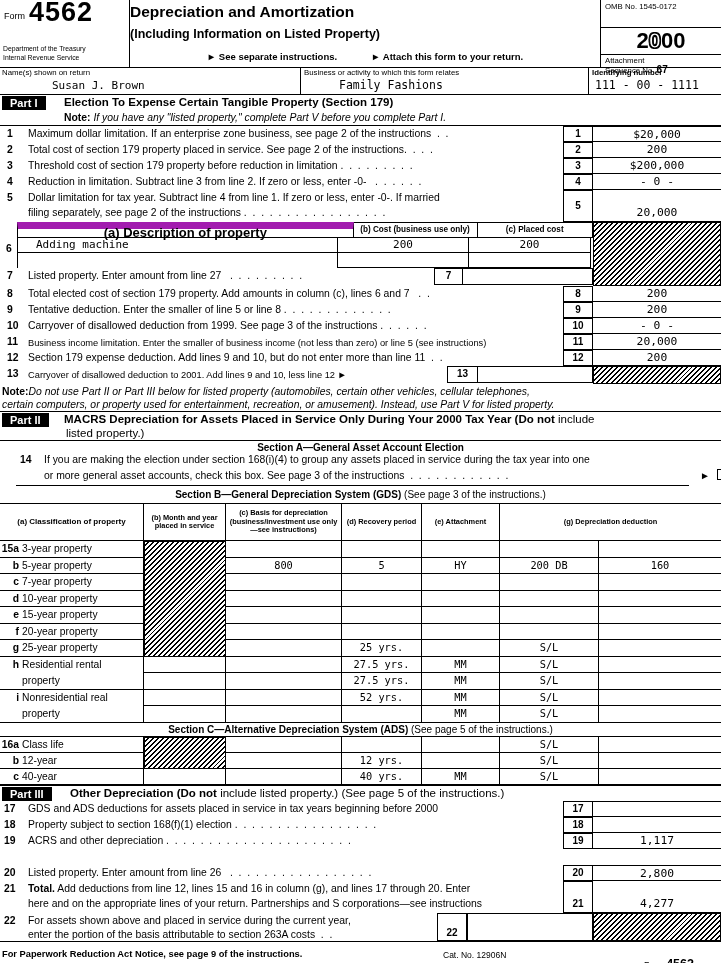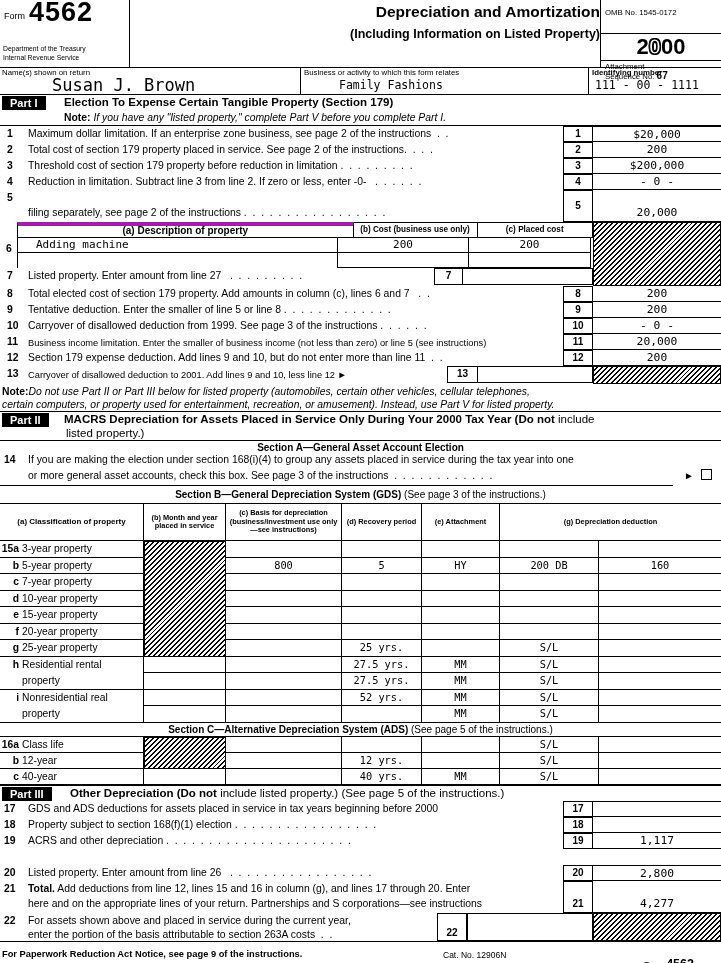--- a/index.html
+++ b/index.html
@@ -43,40 +43,44 @@
 
 <div class="page">
 
   <div class="abs" style="left:0;top:0;width:721px;height:68px;border-bottom:1.5px solid #000">
     <div class="abs" style="left:0;top:0;width:130px;height:68px;border-right:1.5px solid #000">
       <span class="abs" style="left:4px;top:9px;font-size:9px">Form</span>
       <span class="abs b" style="left:29px;top:-3px;font-size:27px;line-height:30px;letter-spacing:1px">4562</span>
       <span class="abs" style="left:3px;top:45px;font-size:6.8px;line-height:8px">Department of the Treasury</span>
       <span class="abs" style="left:3px;top:54px;font-size:6.8px;line-height:8px">Internal Revenue Service</span>
     </div>
-    <div class="abs" style="left:130px;top:0;width:470px;height:68px;text-align:right">
+    <div class="abs" style="left:130px;top:0;width:470px;height:68px;text-align:left">
       <div class="b" style="font-size:15.5px;line-height:18px;margin-top:3px">Depreciation and Amortization</div>
       <div class="b" style="font-size:12.5px;line-height:15px;margin-top:6px">(Including Information on Listed Property)</div>
+      <div style="display:flex;justify-content:center;gap:34px;margin-top:7px">
+        <span class="b" style="font-size:9.5px">► See separate instructions.</span>
+        <span class="b" style="font-size:9.5px">► Attach this form to your return.</span>
+      </div>
     </div>
     <div class="abs" style="left:600px;top:0;width:121px;height:68px;border-left:1.5px solid #000">
-      <div style="font-size:7.8px;line-height:9px;padding:8px 0 0 4px;height:34px;border-bottom:1px solid #000">OMB No. 1545-0172</div>
+      <div style="font-size:7.8px;line-height:9px;padding:2px 0 0 4px;height:28px;border-bottom:1px solid #000">OMB No. 1545-0172</div>
       <div style="height:26px;text-align:center;font-weight:700;font-size:22px;line-height:25px">
         <span>2</span><span class="hollow">0</span><span>00</span>
       </div>
       <div style="border-top:1px solid #000;padding:1px 0 0 4px;font-size:7.8px;line-height:9px">
         <div>Attachment</div>
         <div><span>Sequence No.</span> <span class="b" style="font-size:10px">67</span></div>
       </div>
     </div>
   </div>
 
   <div class="abs" style="left:0;top:68px;width:721px;height:27px;border-bottom:1.5px solid #000">
     <div class="abs" style="left:0;top:0;width:300px;height:27px">
       <span class="abs" style="left:2px;top:0;font-size:7.8px;line-height:10px">Name(s) shown on return</span>
-      <span class="abs mono" style="left:52px;top:10px;font-size:17px">Susan J. Brown</span>
+      <span class="abs mono" style="left:52px;top:10px;font-size:11px">Susan J. Brown</span>
     </div>
     <div class="abs" style="left:300px;top:0;width:288px;height:27px;border-left:1px solid #000">
       <span class="abs" style="left:3px;top:0;font-size:7.8px;line-height:10px">Business or activity to which this form relates</span>
       <span class="abs mono" style="left:38px;top:10px;font-size:11.5px">Family Fashions</span>
     </div>
     <div class="abs" style="left:588px;top:0;width:133px;height:27px;border-left:1px solid #000">
       <span class="abs b" style="left:3px;top:0;font-size:7.8px;line-height:10px">Identifying number</span>
       <span class="abs mono" style="left:6px;top:10px;font-size:11.5px">111 - 00 - 1111</span>
     </div>
   </div>
@@ -110,31 +114,32 @@
   </div>
   <div class="arow" style="top:174px;height:16px">
     <span class="ln">4</span>
     <span class="lt">Reduction in limitation. Subtract line 3 from line 2. If zero or less, enter -0-   .  .  .  .  .  .</span>
     <span class="nbx">4</span>
     <span class="vbx val">- 0 -</span>
   </div>
 
   <div class="arow" style="top:190px;height:32px">
     <span class="ln">5</span>
+    <span class="lt">Dollar limitation for tax year. Subtract line 4 from line 1. If zero or less, enter -0-. If married</span>
     <span class="lt" style="top:15px">filing separately, see page 2 of the instructions .  .  .  .  .  .  .  .  .  .  .  .  .  .  .  .  .</span>
     <span class="nbx" style="height:32px;line-height:30px">5</span>
     <span class="vbx vb2 val" style="height:32px">20,000</span>
   </div>
 
   <div class="abs" style="left:0;top:222px;width:721px;height:46px">
     <div class="abs hatch" style="left:593px;top:0;width:128px;height:64px;border:1px solid #000"></div>
     <span class="abs b" style="left:6px;top:19px">6</span>
     <div class="abs" style="left:17px;top:0;width:576px">
       <div class="fr" style="height:16px">
-        <div class="hc" style="width:356px;border-left:1px solid #000;border-top:4px solid #a21caf;font-size:10px">(a) Description of property</div>
+        <div class="hc" style="width:356px;border-left:1px solid #000;border-top:7px solid #a21caf;font-size:13px">(a) Description of property</div>
         <div class="hc" style="width:131px;border-top:1px solid #000;font-size:8.2px">(b) Cost (business use only)</div>
         <div class="hc" style="width:122px;border-top:1px solid #000;font-size:8.2px">(c) Placed cost</div>
       </div>
       <div class="fr" style="height:15px">
         <div class="mono" style="width:321px;border-left:1px solid #000;border-right:1px solid #000;border-bottom:1px solid #000;padding-left:18px;font-size:11px;line-height:14px">Adding machine</div>
         <div class="mono" style="width:131px;border-right:1px solid #000;border-bottom:1px solid #000;text-align:center;font-size:11px;line-height:14px">200</div>
         <div class="mono" style="width:122px;border-right:1px solid #000;border-bottom:1px solid #000;text-align:center;font-size:11px;line-height:14px">200</div>
       </div>
       <div class="fr" style="height:15px">
         <div class="mono" style="width:321px;border-left:1px solid #000;border-right:1px solid #000;padding-left:18px"></div>
@@ -195,21 +200,21 @@
     <div class="i" style="position:absolute;left:2px;top:13px;white-space:pre">certain computers, or property used for entertainment, recreation, or amusement). Instead, use Part V for listed property.</div>
   </div>
 
   <div class="abs" style="left:0;top:411px;width:721px;height:29px;border-top:1.5px solid #000">
     <span class="chip abs" style="left:2px;top:1px">Part II</span>
     <span class="abs" style="left:64px;top:0;font-size:11.5px;white-space:pre"><span class="b">MACRS Depreciation for Assets Placed in Service Only During Your 2000 Tax Year (Do not</span><span> include</span></span>
     <span class="abs" style="left:66px;top:14px;font-size:11.5px">listed property.)</span>
   </div>
 
   <div class="abs sechead b" style="left:0;top:440px;width:721px;height:12px;border-top:1px solid #000">Section A—General Asset Account Election</div>
-  <div class="abs" style="left:0;top:452px;width:673px;height:34px;border-bottom:1px solid #000">
+  <div class="abs" style="left:16px;top:452px;width:673px;height:34px;border-bottom:1px solid #000">
     <span class="abs b" style="left:4px;top:0">14</span>
     <span class="abs pre" style="left:28px;top:0">If you are making the election under section 168(i)(4) to group any assets placed in service during the tax year into one</span>
     <span class="abs pre" style="left:28px;top:16px">or more general asset accounts, check this box. See page 3 of the instructions  .  .  .  .  .  .  .  .  .  .  .  .</span>
     <span class="abs" style="left:684px;top:16px;font-size:10px">►</span>
     <span class="abs" style="left:701px;top:17px;width:11px;height:11px;border:1.4px solid #000"></span>
   </div>
 
   <div class="abs sechead" style="left:0;top:486px;width:721px;height:17px;padding-top:2px;white-space:pre"><span class="b">Section B—General Depreciation System (GDS)</span><span> (See page 3 of the instructions.)</span></div>
 
   <div class="abs" style="left:0;top:503px;width:721px;height:218.5px;border-top:1.5px solid #000">

